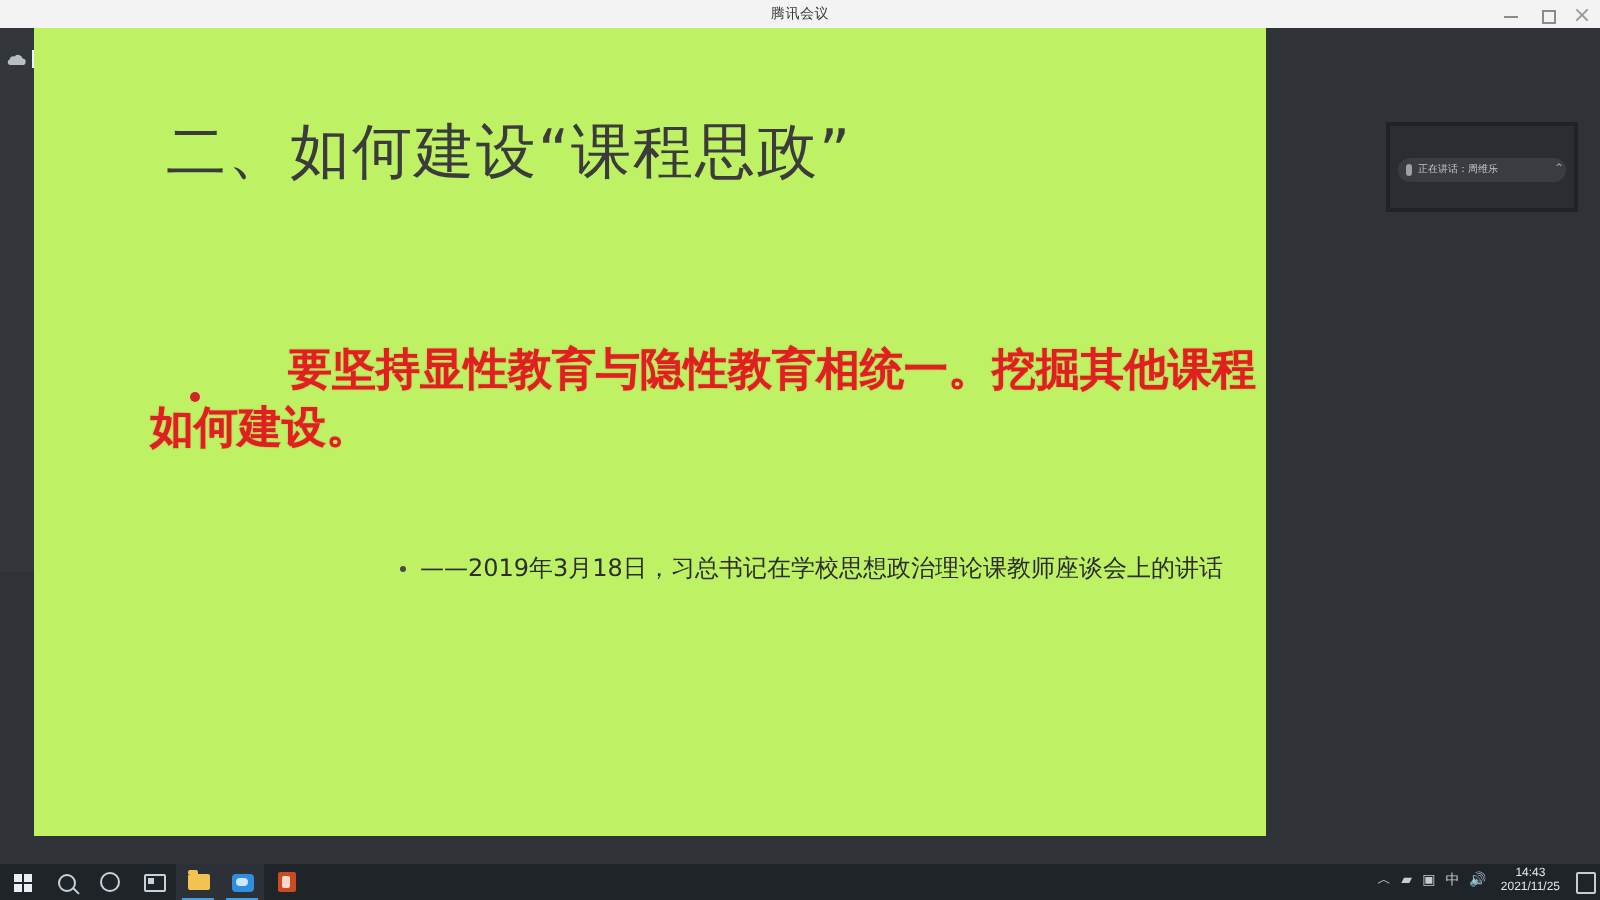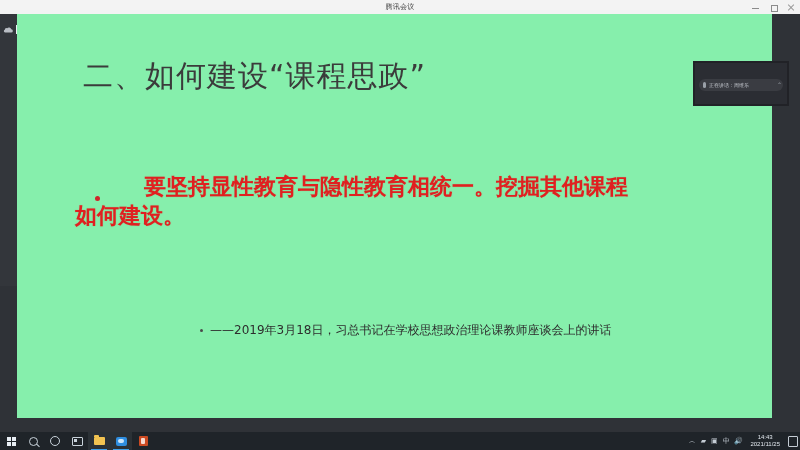--- a/index.html
+++ b/index.html
@@ -106,23 +106,23 @@
     background: #eceff3;
     padding: 1px 2px;
     white-space: nowrap;
     line-height: 7px;
   }
 
   
   .slide {
     position: absolute;
     left: 17px; top: 0;
-    width: 755px;
+    width: 616px;
     height: 404px;
-    background: #86efac;
+    background: #bef264;
   }
 
   .slide-title {
     position: absolute;
     left: 66px;
     top: 42px;
     font-family: "DejaVu Sans", "Liberation Sans", sans-serif;
     font-size: 30px;
     font-weight: 400;
     color: #3b3b3b;
@@ -139,39 +139,38 @@
   .body-bullet {
     position: absolute;
     left: 23px;
     top: 24px;
     width: 5px; height: 5px;
     border-radius: 50%;
     background: #d0242a;
   }
   .body-text {
     color: #e02020;
-    font-family: Liberation Sans, sans-serif;
+    font-family: Liberation Mono, monospace;
     font-weight: bold;
     font-size: 22px;
     line-height: 29px;
     letter-spacing: 0px;
     text-shadow: 0 0 1px rgba(220,30,30,.35);
   }
   .body-text .l1 { padding-left: 72px; display: block; }
   .body-text .l2 { padding-left: 3px;  display: block; }
   .body-text .l3 { padding-left: 3px;  display: block; }
 
   .attrib-row {
     position: absolute;
     left: 183px;
     top: 262px;
     display: flex;
     align-items: center;
     gap: 7px;
-    margin-top: 46px;
   }
   .attrib-bullet {
     width: 3px; height: 3px;
     border-radius: 50%;
     background: #4a4a4a;
     flex: 0 0 auto;
   }
   .attrib-text {
     font-family: "DejaVu Sans", "Liberation Sans", sans-serif;
     font-size: 12px;

